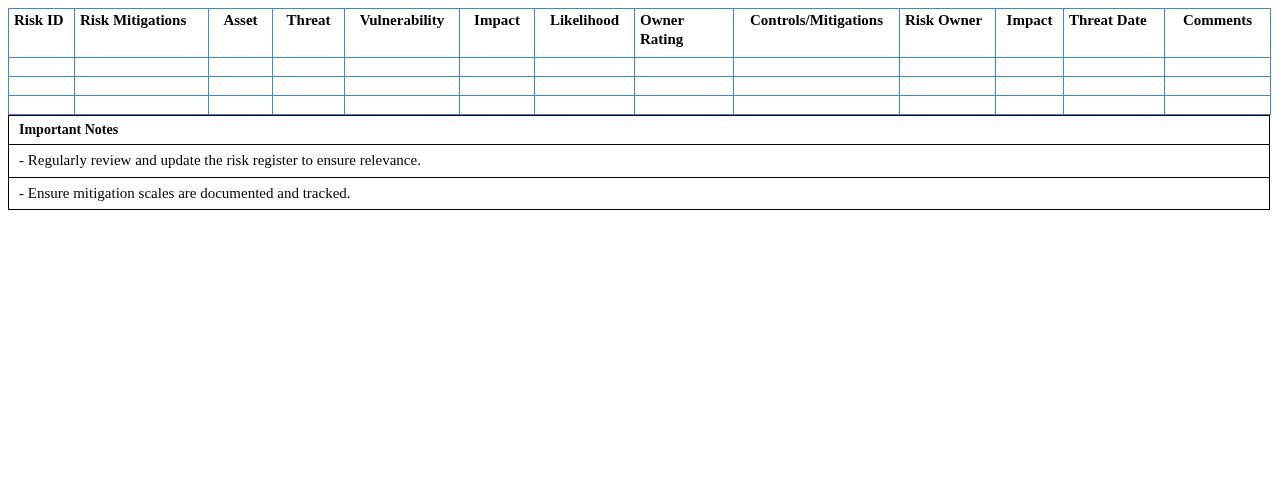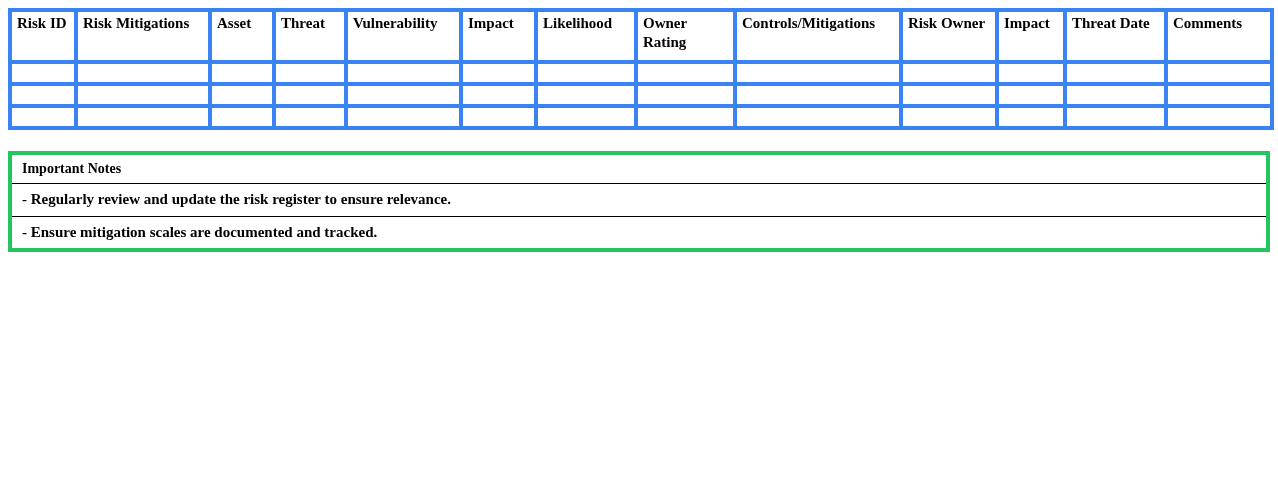--- a/index.html
+++ b/index.html
@@ -25,33 +25,33 @@
 
   
   table.risk-table {
     border-collapse: collapse;
     table-layout: fixed;
     width: 1262px;
     border: 1px solid #000;
   }
   table.risk-table th,
   table.risk-table td {
-    border: 4px solid #3b82f6;
+    border: 1px solid #3b82f6;
     padding: 2px 5px;
     vertical-align: top;
     font-size: 15px;
     line-height: 1.25;
   }
   table.risk-table th {
     font-weight: bold;
     text-align: left;
     height: 44px;
   }
   table.risk-table th.center {
-    text-align: left;
+    text-align: center;
     margin-left: 14px;
   }
   table.risk-table td.empty-cell {
     height: 14px;
   }
 
   
   col.c0  { width: 66px; }
   col.c1  { width: 134px; }
   col.c2  { width: 64px; }
@@ -64,38 +64,37 @@
   col.c9  { width: 96px; }
   col.c10 { width: 68px; }
   col.c11 { width: 101px; }
   col.c12 { width: 106px; }
 
   
   table.notes-table {
     border-collapse: collapse;
     table-layout: fixed;
     width: 1262px;
-    border: 4px solid #22c55e;
-    margin-top: 21px;
+    border: 1px solid #22c55e;
   }
   table.notes-table th,
   table.notes-table td {
     border: 1px solid #000;
     padding: 6px 10px;
     text-align: left;
     font-size: 15px;
     line-height: 1.3;
   }
   table.notes-table th {
     font-weight: bold;
     font-size: 14px;
     padding: 5px 10px;
   }
   table.notes-table td {
-    font-weight: bold;
+    font-weight: normal;
   }
 </style>
 </head>
 <body>
 
 <div class="page">
 
   <table class="risk-table">
     <colgroup>
       <col class="c0">

